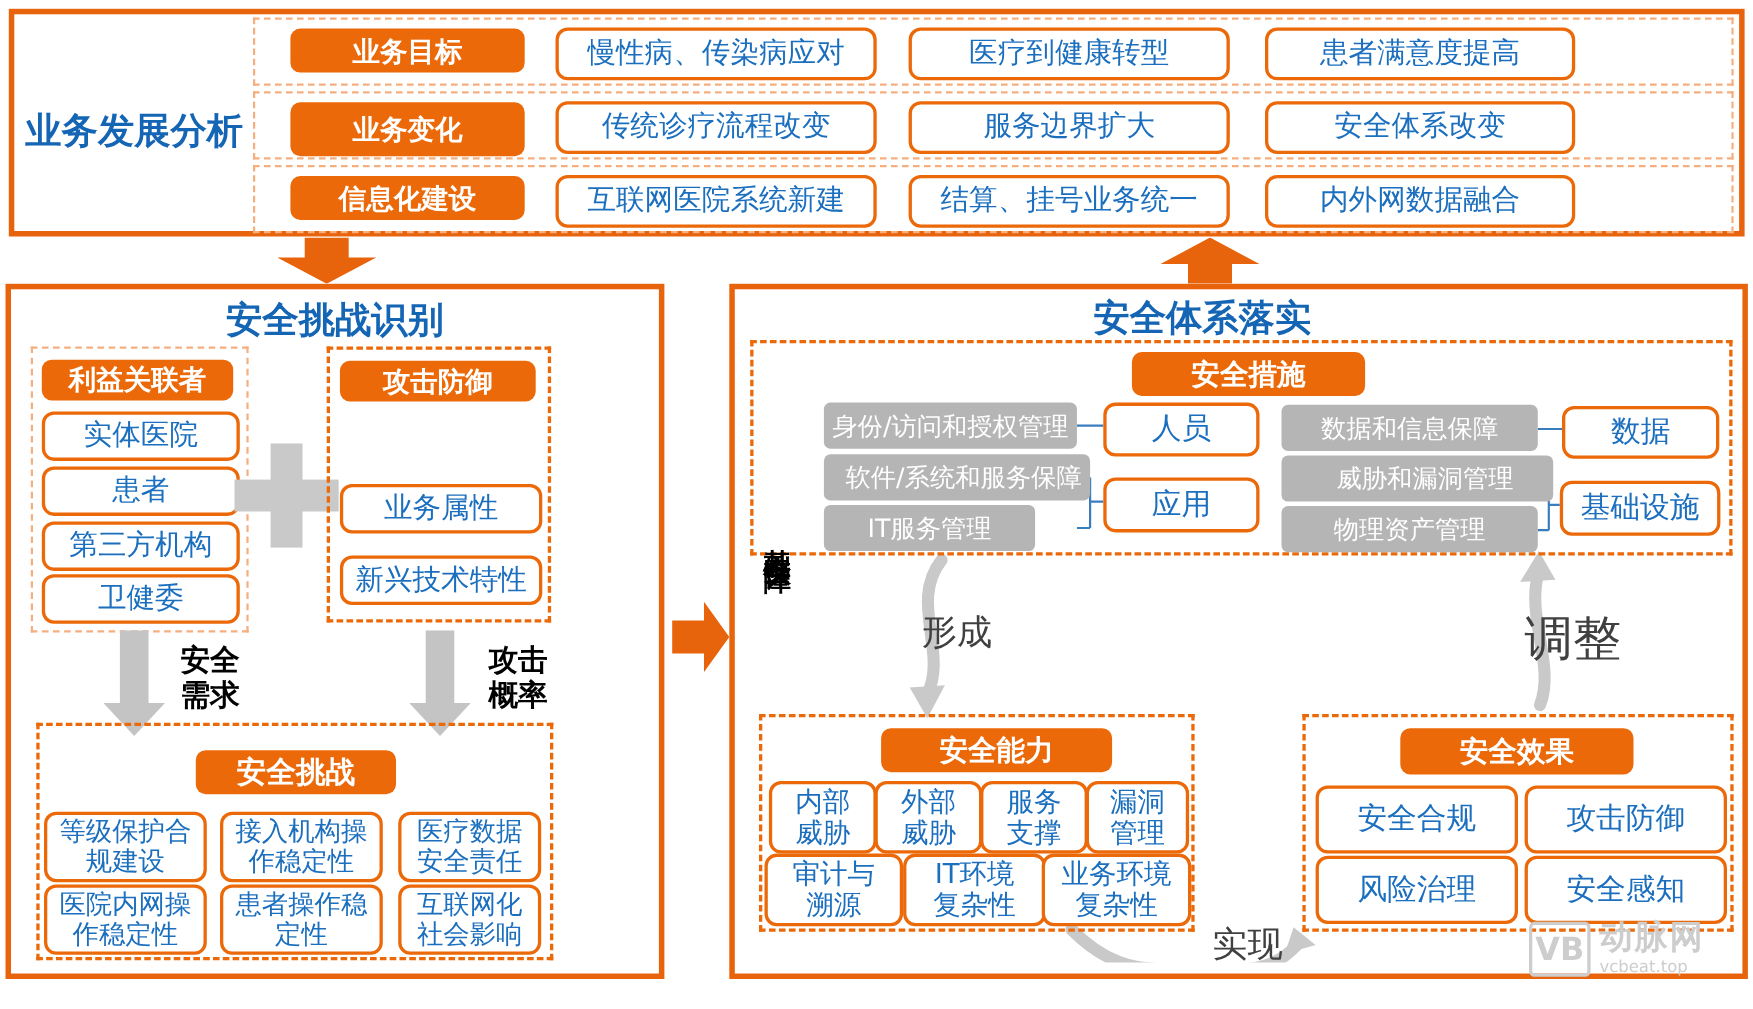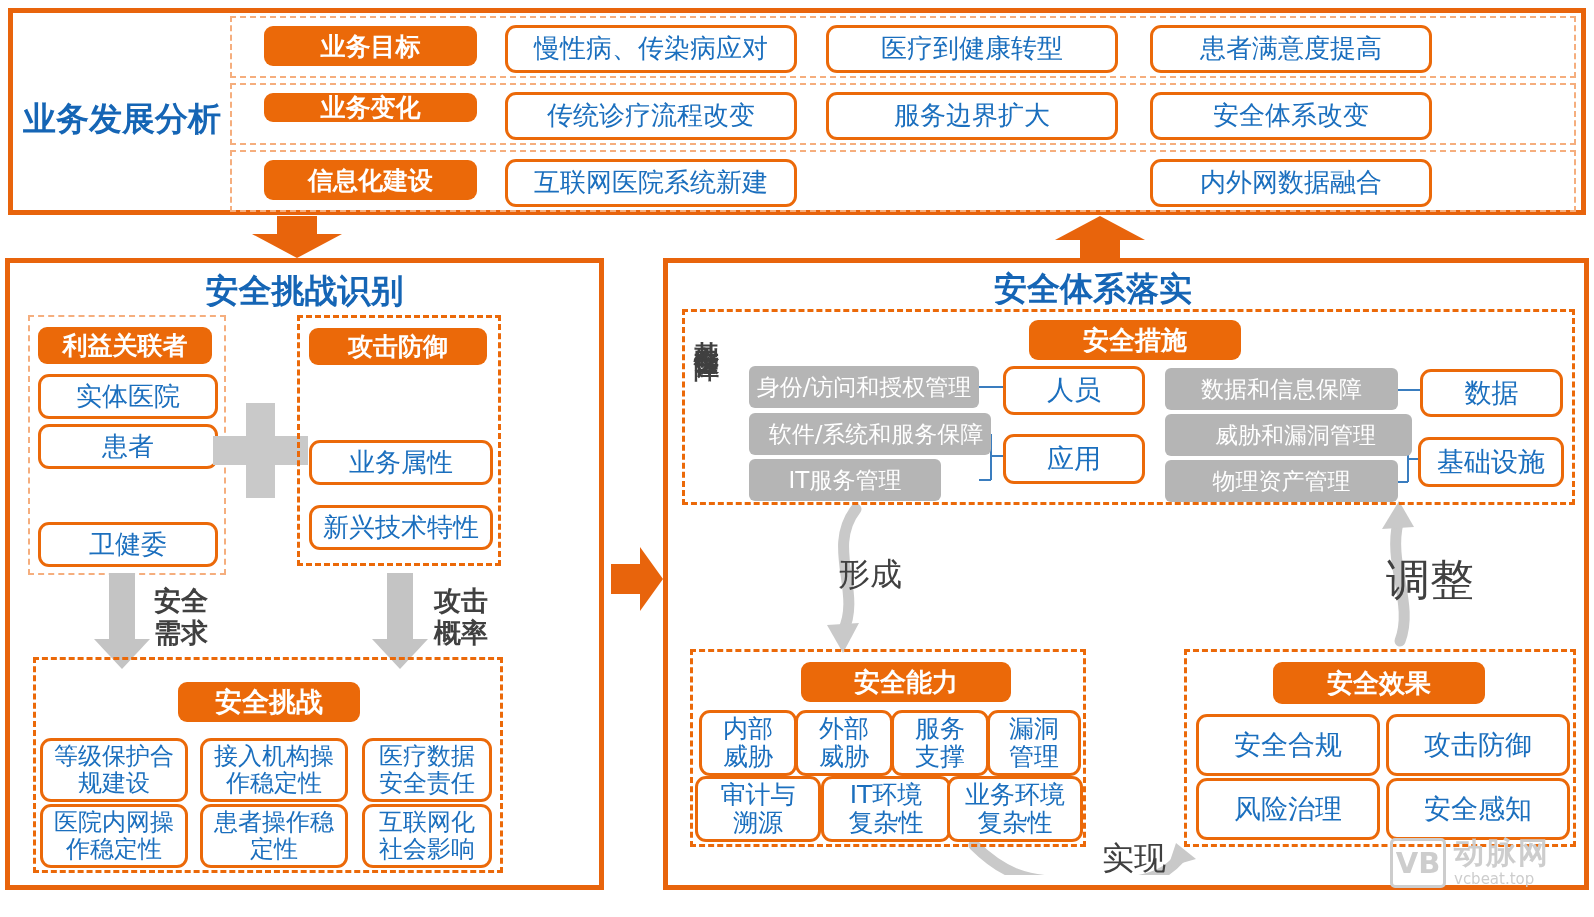--- a/index.html
+++ b/index.html
@@ -10,21 +10,21 @@
   .dash-strong{position:absolute;border:3px dashed #EB6909;}
   .dash-light{position:absolute;border:2px dashed #F5AE7E;}
   .btn{position:absolute;background:#EB6909;color:#fff;font-weight:bold;border-radius:9px;
        display:flex;align-items:center;justify-content:center;text-align:center;}
   .wbox{position:absolute;background:#fff;border:3px solid #EB6909;border-radius:11px;color:#1B6FBE;
         display:flex;align-items:center;justify-content:center;text-align:center;
         white-space:pre-line;line-height:1.13;}
   .gbox{position:absolute;background:#B5B5B5;color:#fff;border-radius:6px;
         display:flex;align-items:center;justify-content:center;text-align:center;}
   .title{position:absolute;color:#1565B5;font-weight:bold;text-align:center;}
-  .bluelab{position:absolute;color:#404040;font-weight:bold;text-align:left;
+  .bluelab{position:absolute;color:#000000;font-weight:bold;text-align:right;
            white-space:pre-line;line-height:1.2;}
   .flowlab{position:absolute;color:#404040;margin-left:36px;}
   .vert{writing-mode:vertical-lr;text-orientation:upright;}
   svg{display:block;}
   .wm{position:absolute;display:flex;align-items:flex-start;gap:8px;color:#CDCDCD;}
   .wm .logo{width:50px;height:44px;border:3px solid #CDCDCD;border-radius:5px;
             display:flex;align-items:center;justify-content:center;font-weight:bold;font-size:29px;}
   .wm .nm{font-size:30px;font-weight:bold;letter-spacing:2px;line-height:1;}
   .wm .site{font-size:15px;margin-top:2px;}
 </style>
@@ -37,29 +37,30 @@
     <div class="title" style="left:0;top:84px;width:218px;font-size:33px;">业务发展分析</div>
 
     <div class="dash-light" style="left:217px;top:3px;width:1342px;height:58px;">
       <div class="btn" style="left:32px;top:8px;width:213px;height:40px;font-size:25px;">业务目标</div>
       <div class="wbox" style="left:273px;top:7px;width:286px;height:42px;font-size:26px;">慢性病、传染病应对</div>
       <div class="wbox" style="left:594px;top:7px;width:286px;height:42px;font-size:26px;">医疗到健康转型</div>
       <div class="wbox" style="left:918px;top:7px;width:276px;height:42px;font-size:26px;">患者满意度提高</div>
     </div>
 
     <div class="dash-light" style="left:217px;top:70px;width:1342px;height:58px;">
-      <div class="btn" style="left:32px;top:8px;width:213px;height:29px;font-size:25px;">业务变化</div>
+      <div class="btn" style="left:32px;top:8px;width:213px;height:49px;font-size:25px;">业务变化</div>
       <div class="wbox" style="left:273px;top:7px;width:286px;height:42px;font-size:26px;">传统诊疗流程改变</div>
       <div class="wbox" style="left:594px;top:7px;width:286px;height:42px;font-size:26px;">服务边界扩大</div>
       <div class="wbox" style="left:918px;top:7px;width:276px;height:42px;font-size:26px;">安全体系改变</div>
     </div>
 
     <div class="dash-light" style="left:217px;top:137px;width:1342px;height:58px;">
       <div class="btn" style="left:32px;top:8px;width:213px;height:40px;font-size:25px;">信息化建设</div>
       <div class="wbox" style="left:273px;top:7px;width:286px;height:42px;font-size:26px;">互联网医院系统新建</div>
+      <div class="wbox" style="left:594px;top:7px;width:286px;height:42px;font-size:26px;">结算、挂号业务统一</div>
       <div class="wbox" style="left:918px;top:7px;width:276px;height:42px;font-size:26px;">内外网数据融合</div>
     </div>
   </div>
 
   <svg class="abs" style="left:252px;top:216px;" width="90" height="42">
     <polygon points="25,0 65,0 65,18 90,18 45,42 0,18 25,18" fill="#E8640C"></polygon>
   </svg>
   <svg class="abs" style="left:1055px;top:216px;" width="90" height="42">
     <polygon points="45,0 90,24 65,24 65,42 25,42 25,24 0,24" fill="#E8640C"></polygon>
   </svg>
@@ -67,20 +68,21 @@
     <polygon points="0,17 29,17 29,0 52,32 29,64 29,47 0,47" fill="#E8640C"></polygon>
   </svg>
 
   <div class="panel" style="left:5px;top:258px;width:589px;height:622px;">
     <div class="title" style="left:0;top:6px;width:589px;font-size:33px;">安全挑战识别</div>
 
     <div class="dash-light" style="left:18px;top:52px;width:194px;height:256px;">
       <div class="btn" style="left:8px;top:10px;width:174px;height:37px;font-size:25px;">利益关联者</div>
       <div class="wbox" style="left:8px;top:57px;width:174px;height:39px;font-size:26px;">实体医院</div>
       <div class="wbox" style="left:8px;top:107px;width:174px;height:39px;font-size:26px;">患者</div>
+      <div class="wbox" style="left:8px;top:157px;width:174px;height:39px;font-size:26px;">第三方机构</div>
       <div class="wbox" style="left:8px;top:205px;width:174px;height:39px;font-size:26px;">卫健委</div>
     </div>
 
     <svg class="abs" style="left:203px;top:140px;" width="95" height="95">
       <rect x="33" y="0" width="29" height="95" fill="#C9C9C9"></rect>
       <rect x="0" y="33" width="95" height="29" fill="#C9C9C9"></rect>
     </svg>
 
     <div class="dash-strong" style="left:287px;top:52px;width:198px;height:245px;">
       <div class="btn" style="left:9px;top:10px;width:178px;height:37px;font-size:25px;">攻击防御</div>

